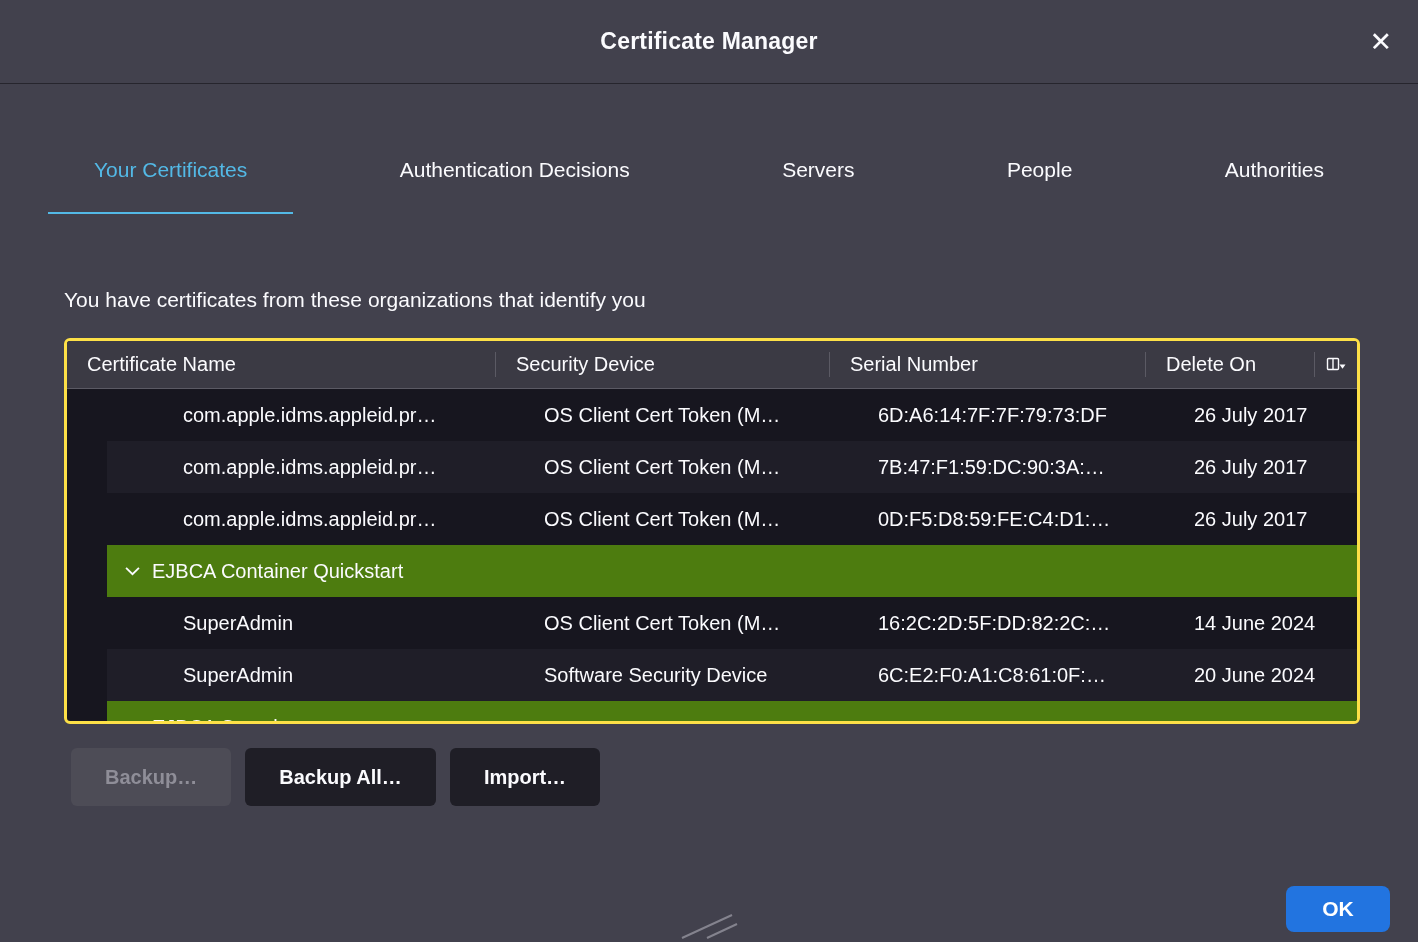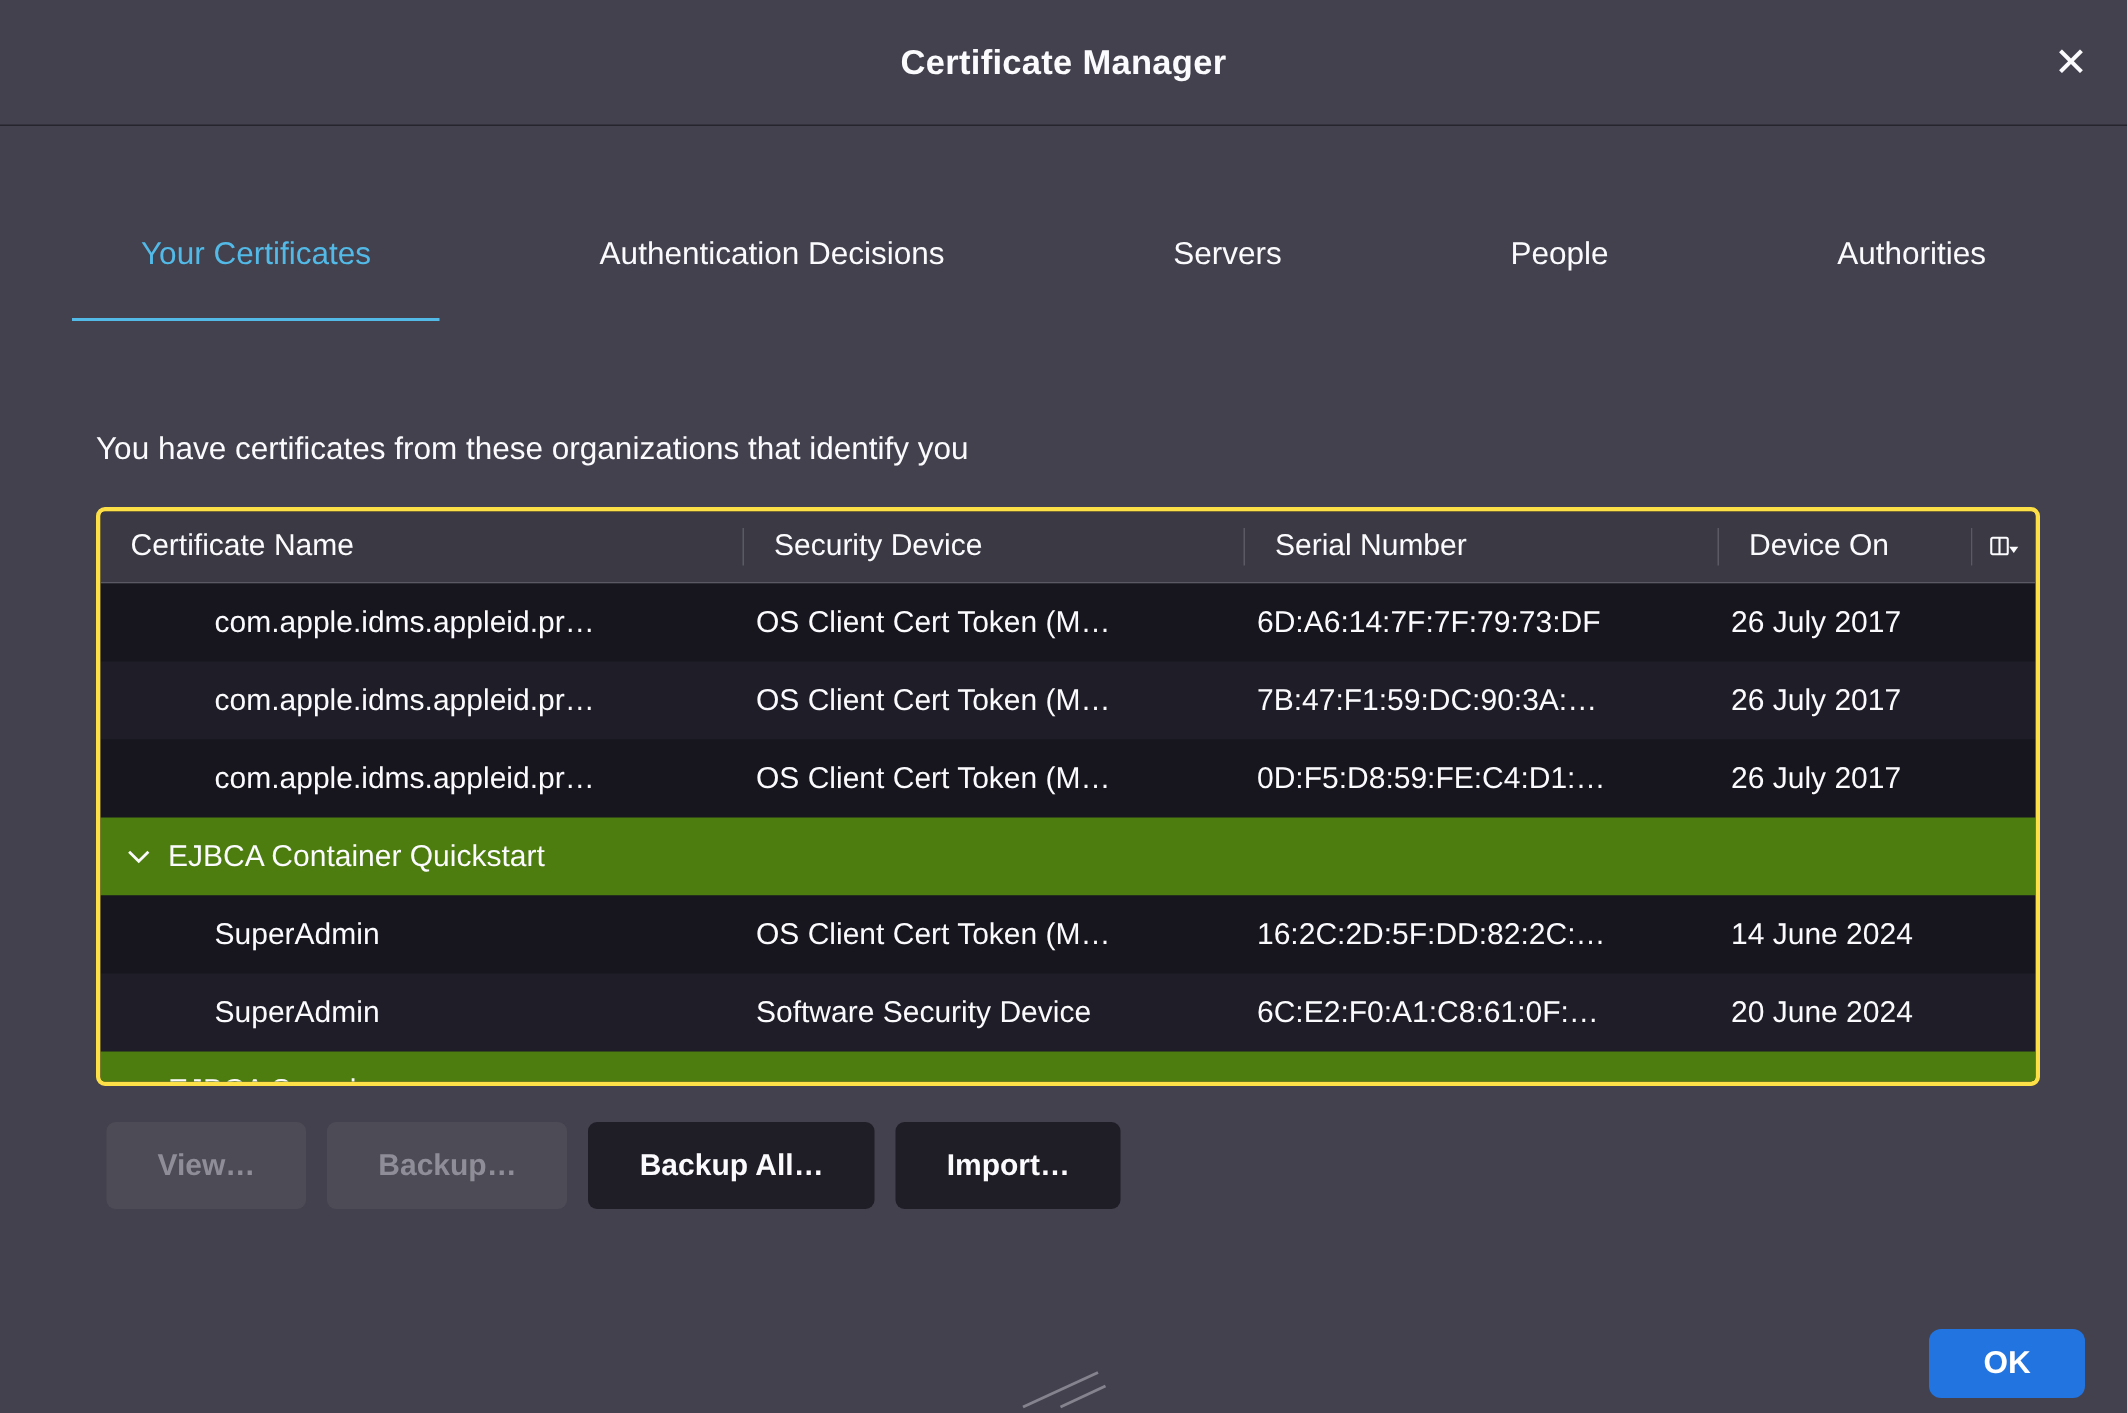--- a/index.html
+++ b/index.html
@@ -101,20 +101,21 @@
   .hcell.picker {
     justify-content: center;
     padding-left: 0;
   }
   .trow {
     display: grid;
     grid-template-columns: 429px 334px 316px 1fr;
     height: 52px;
     background: #17161f;
     cursor: default;
+    margin-left: 40px;
   }
   .trow.alt { background: #1f1e28; }
   .trow.group { background: #4d7c0f; grid-template-columns: 1fr; }
   .cell {
     display: flex;
     align-items: center;
     font-size: 20px;
     white-space: nowrap;
     overflow: hidden;
     padding-left: 8px;
@@ -189,21 +190,21 @@
       <div class="tab">Authorities</div>
     </nav>
 
   <p class="desc">You have certificates from these organizations that identify you</p>
 
   <div class="table">
     <div class="thead">
         <div class="hcell">Certificate Name</div>
         <div class="hcell">Security Device</div>
         <div class="hcell">Serial Number</div>
-        <div class="hcell">Device On</div>
+        <div class="hcell">Delete On</div>
         <div class="hcell picker">
           <svg width="20" height="15" viewBox="0 0 20 15">
             <rect x="1.5" y="1.5" width="11" height="11" rx="1" fill="none" stroke="#fbfbfe" stroke-width="1.4"></rect>
             <line x1="7" y1="1.5" x2="7" y2="12.5" stroke="#fbfbfe" stroke-width="1.4"></line>
             <path d="M13.5 7.5 h6 l-3 4.2 z" fill="#fbfbfe"></path>
           </svg>
         </div>
       </div>
     <div class="tbody">
         <div class="trow cert">
@@ -249,21 +250,20 @@
             <svg class="chev" width="15" height="10" viewBox="0 0 14 9">
               <path d="M1 1.5 L7 7.5 L13 1.5" fill="none" stroke="#fbfbfe" stroke-width="1.7"></path>
             </svg>
             <span>EJBCA Sample</span>
           </div>
         </div>
       </div>
   </div>
 
   <div class="actions">
-      <button class="abtn disabled" disabled="">View…</button>
       <button class="abtn disabled" disabled="">Backup…</button>
       <button class="abtn">Backup All…</button>
       <button class="abtn">Import…</button>
     </div>
 
   <button class="ok-btn">OK</button>
 
   <svg class="grip" width="60" height="28" viewBox="0 0 60 28">
     <line x1="2" y1="26" x2="52" y2="3" stroke="#84838e" stroke-width="2"></line>
     <line x1="27" y1="26" x2="57" y2="12" stroke="#84838e" stroke-width="2"></line>

